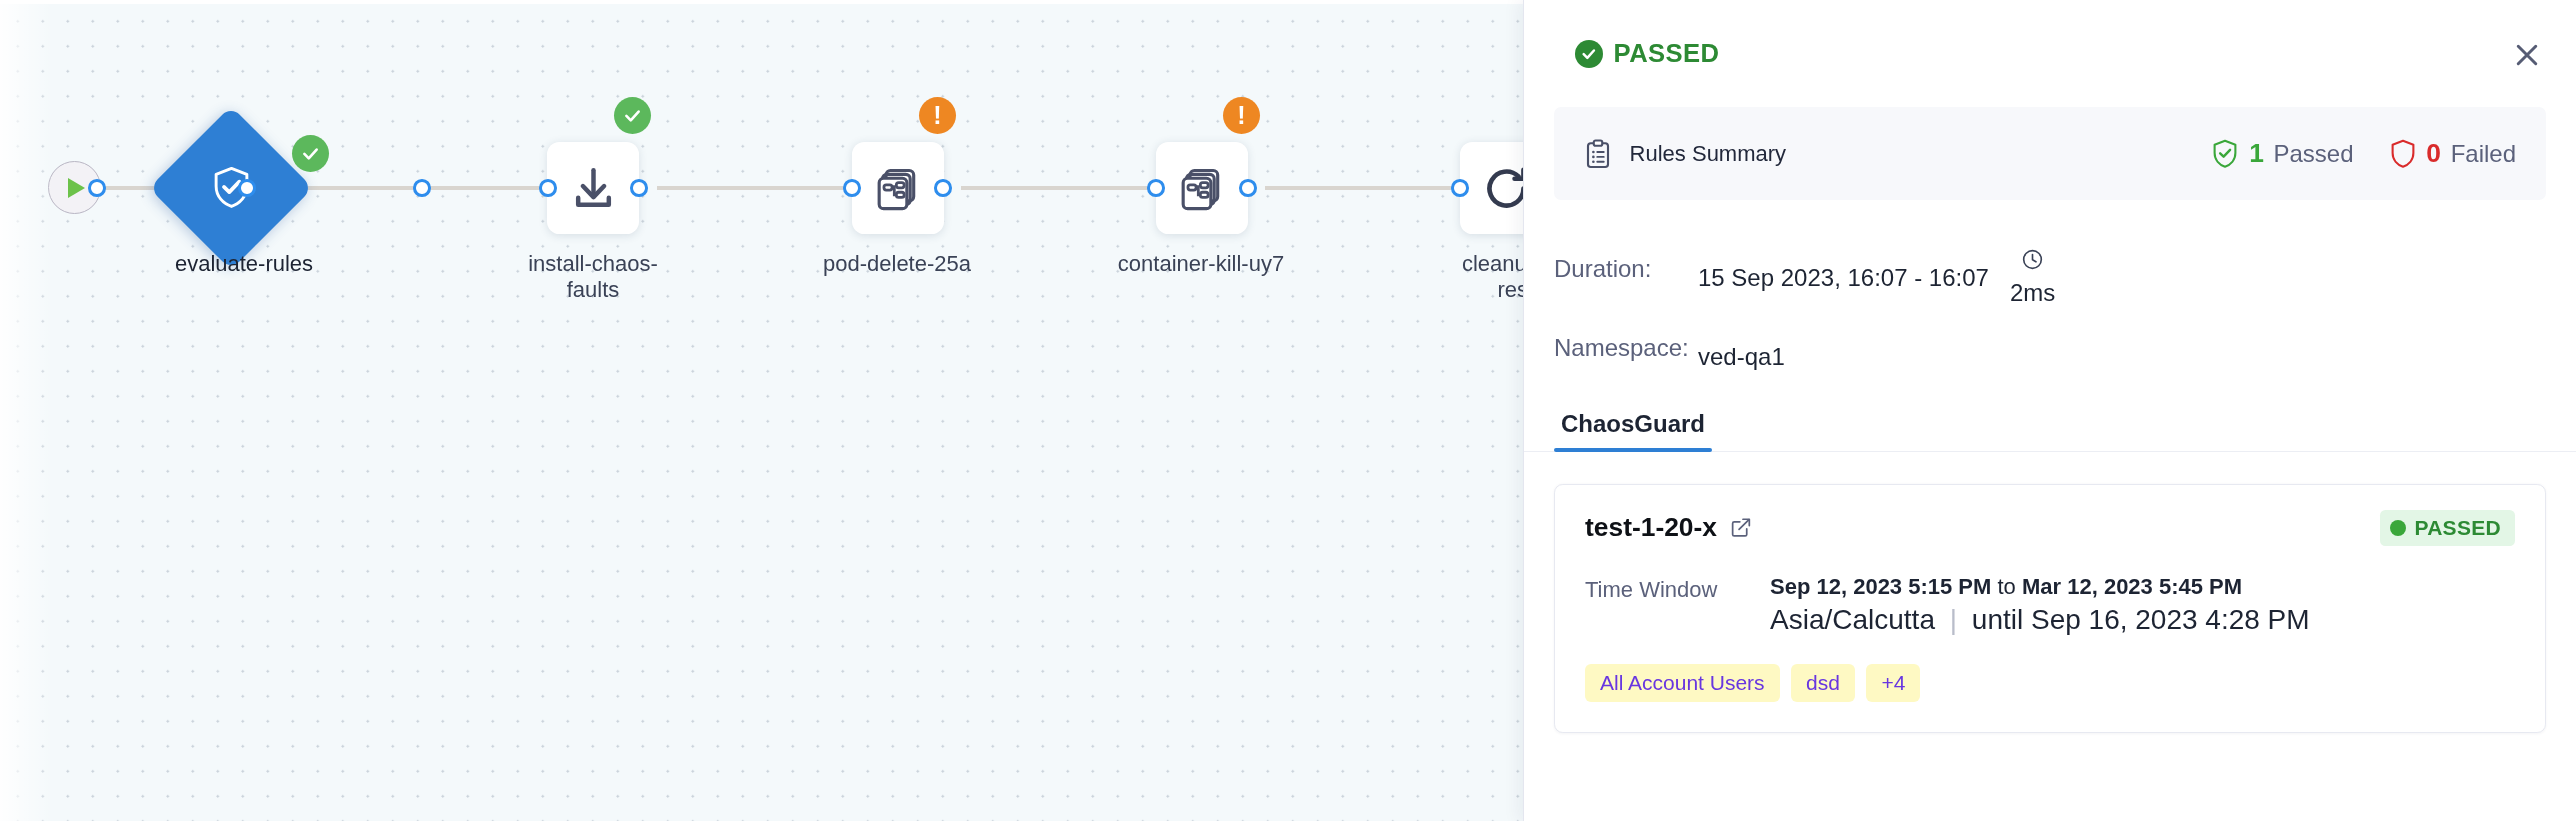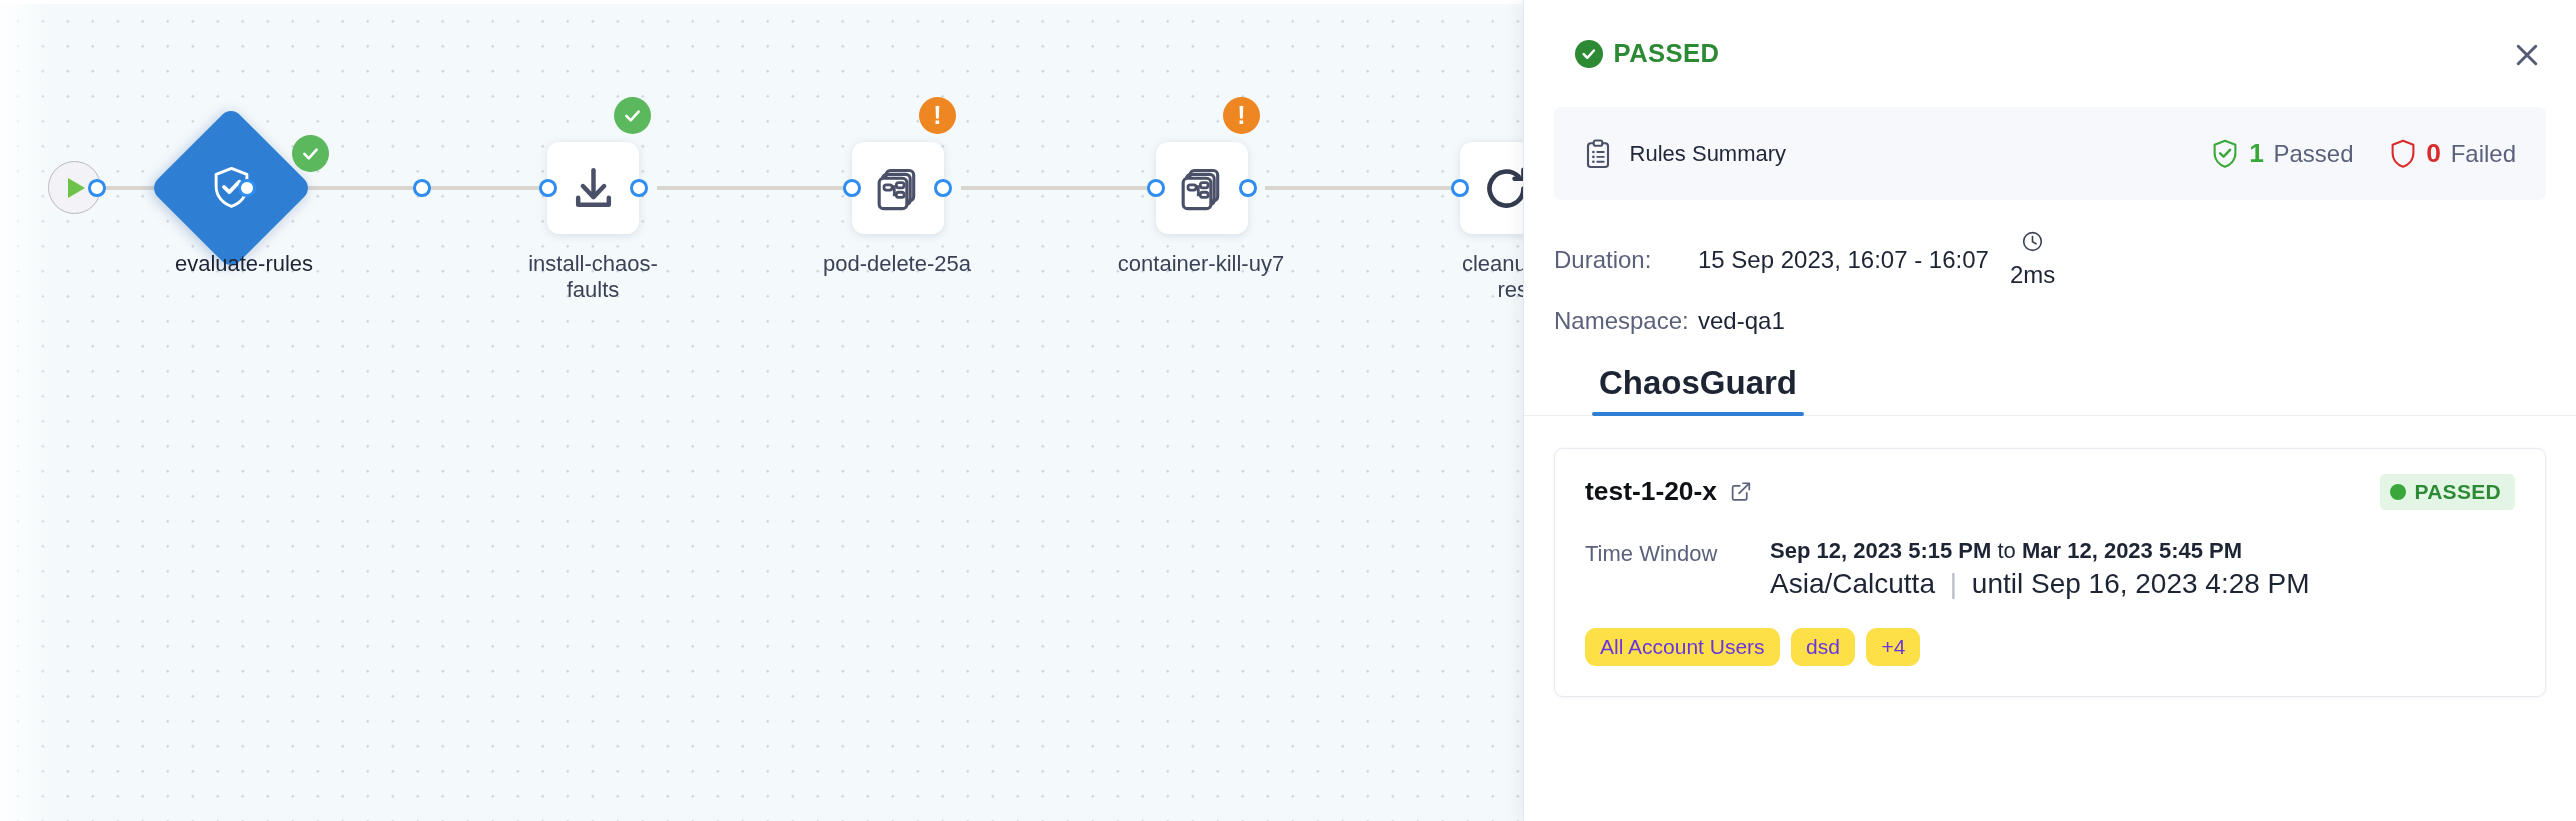--- a/index.html
+++ b/index.html
@@ -121,30 +121,30 @@
   .rs-right{ margin-left:auto; display:flex; align-items:center; gap:35px; }
   .rs-stat{ display:flex; align-items:center; gap:9.7px; }
   .rs-num{ font-size:26.4px; font-weight:bold; }
   .rs-num.g{ color:#3aa73a; }
   .rs-num.r{ color:#d92b2b; }
   .rs-txt{ font-size:24px; color:#5b617b; }
 
   .meta{ margin:30px 0 0 30px; }
   .meta-row{ display:flex; align-items:center; margin-bottom:17.6px; }
   .meta-key{ width:144px; font-size:24px; color:#5b617b; }
-  .meta-val{ font-size:24px; color:#1d2433; display:flex; align-items:center; gap:8.8px;}
+  .meta-val{ font-size:24px; color:#1d2433; display:flex; align-items:center; gap:8.8px;margin-top:18px;}
   .ms{ margin-left:12.3px; display:flex; align-items:center; gap:8px;flex-direction:column; }
 
   .tabbar{
     margin-top:21px; border-bottom:1.8px solid #eceef4; height:60px;
     display:flex; align-items:flex-end; padding-left:30px;
   }
   .tab{
-    font-size:33px; font-weight:bold; color:#1d2433;
-    padding:0 7px 12.3px 7px; position:relative; cursor:pointer;margin-left:38px;
+    font-size:24px; font-weight:bold; color:#1d2433;
+    padding:0 7px 12.3px 7px; position:relative; cursor:pointer;
   }
   .tab.active:after{
     content:""; position:absolute; left:0; right:0; bottom:-1.8px;
     height:4.4px; background:#2e7fd4; border-radius:2.6px;
   }
 
   .test-card{
     margin:32px 30px 0 30px; background:#ffffff;
     border:0.9px solid #e7e9f1; border-radius:8.8px;
     padding:25px 30px 30px 30px;
@@ -162,22 +162,22 @@
   .pill-dot{ width:16px;height:16px;border-radius:50%;background:#3aa73a;}
 
   .tc-row{ display:flex; margin-top:28px; }
   .tc-key{ width:185px; font-size:22px; color:#5b617b; padding-top:2.6px;}
   .tc-val{ font-size:22px; color:#1d2433; }
   .tc-val .bold{ font-weight:bold; }
   .tc-sub{ margin-top:4px; font-size:28px; color:#1d2433; }
   .divider-v{ color:#b9bdca; margin:0 7px; }
   .chips{ display:flex; gap:11.5px; align-items:center; }
   .chip{
-    background:#fde047; color:#6836e0; font-size:21px;
-    padding:7px 15px; border-radius:11px; cursor:pointer;
+    background:#fef9c3; color:#6836e0; font-size:21px;
+    padding:7px 15px; border-radius:6px; cursor:pointer;
   }
 </style>
 </head>
 <body>
 
 <div class="screen">
 
   <div class="canvas">
     <div class="canvas-topline"></div>
 

